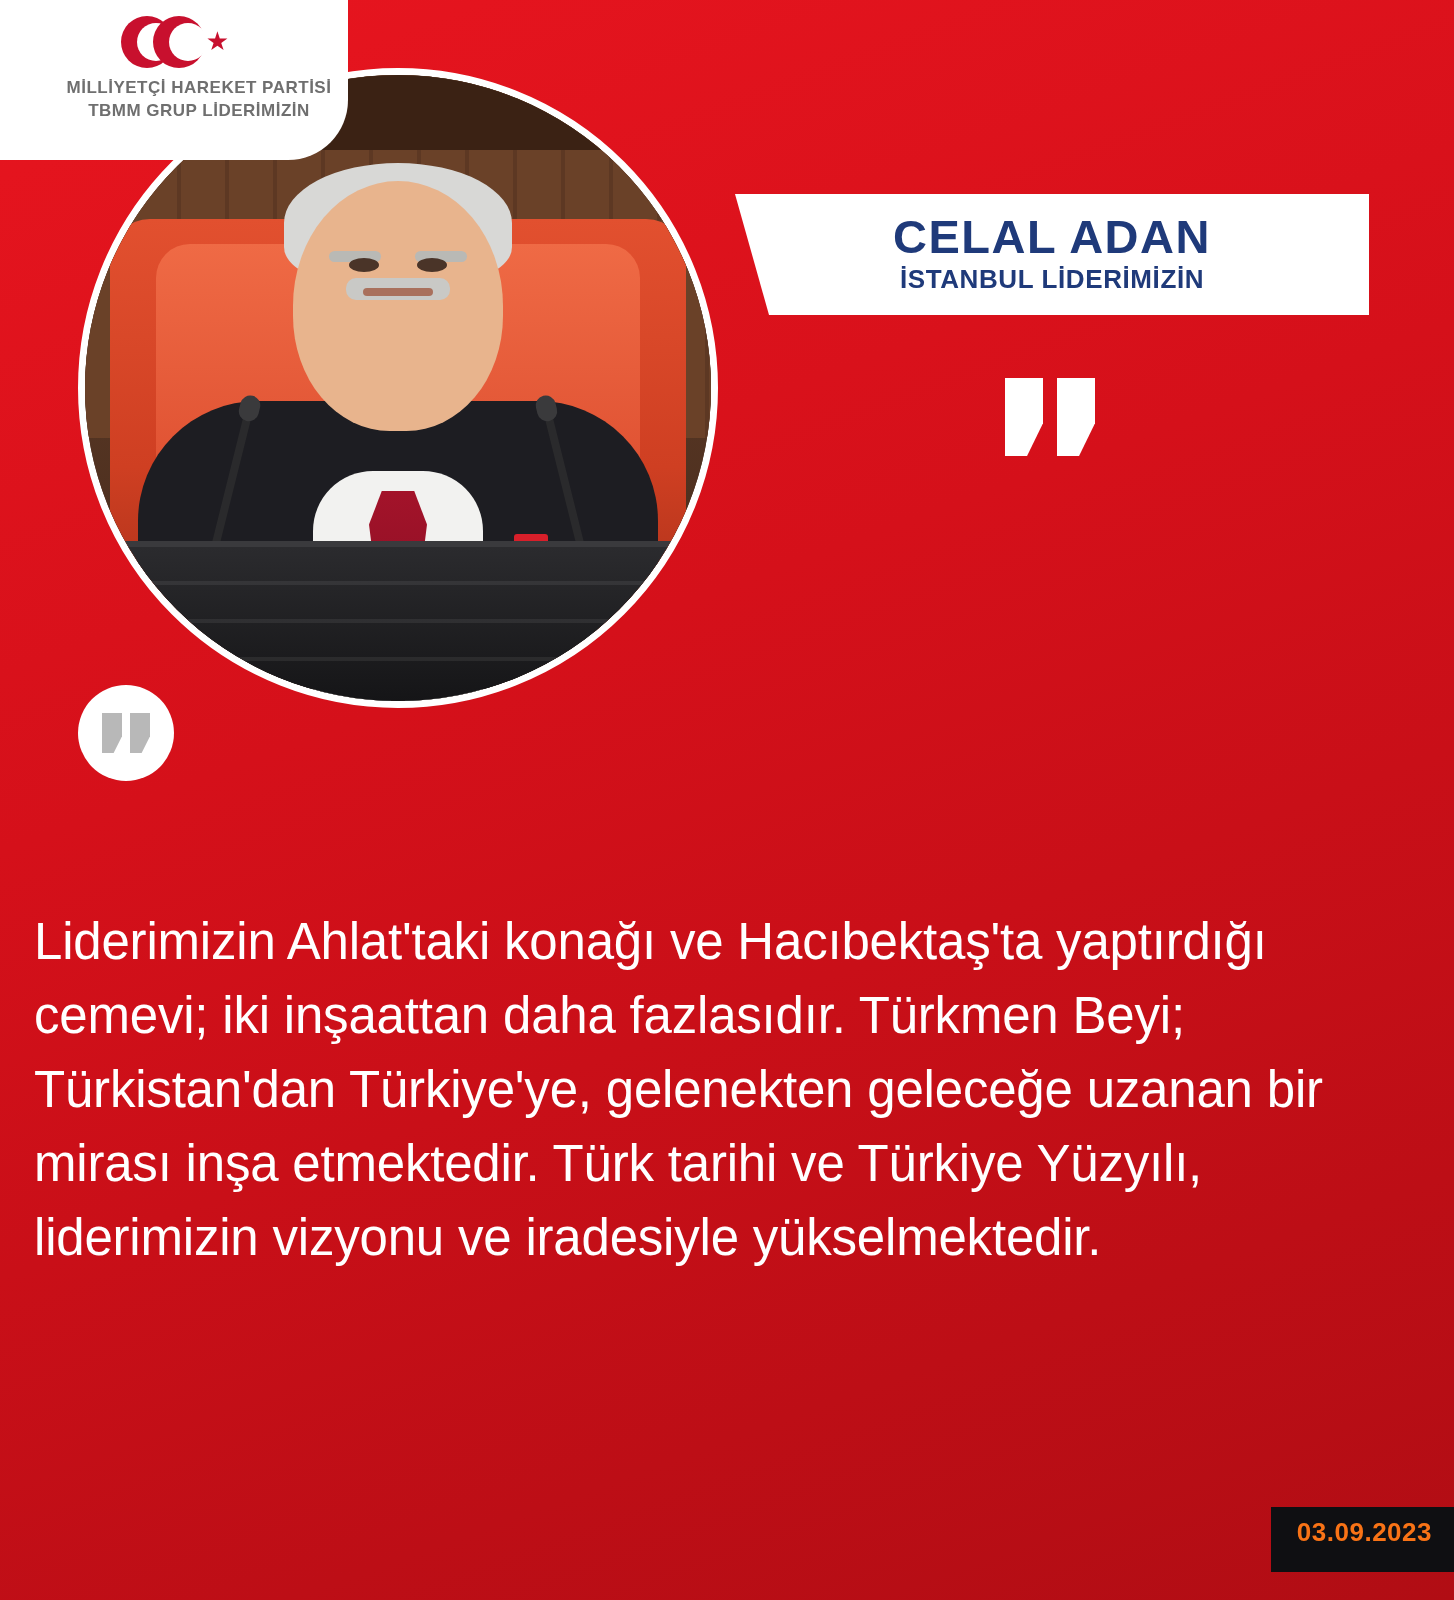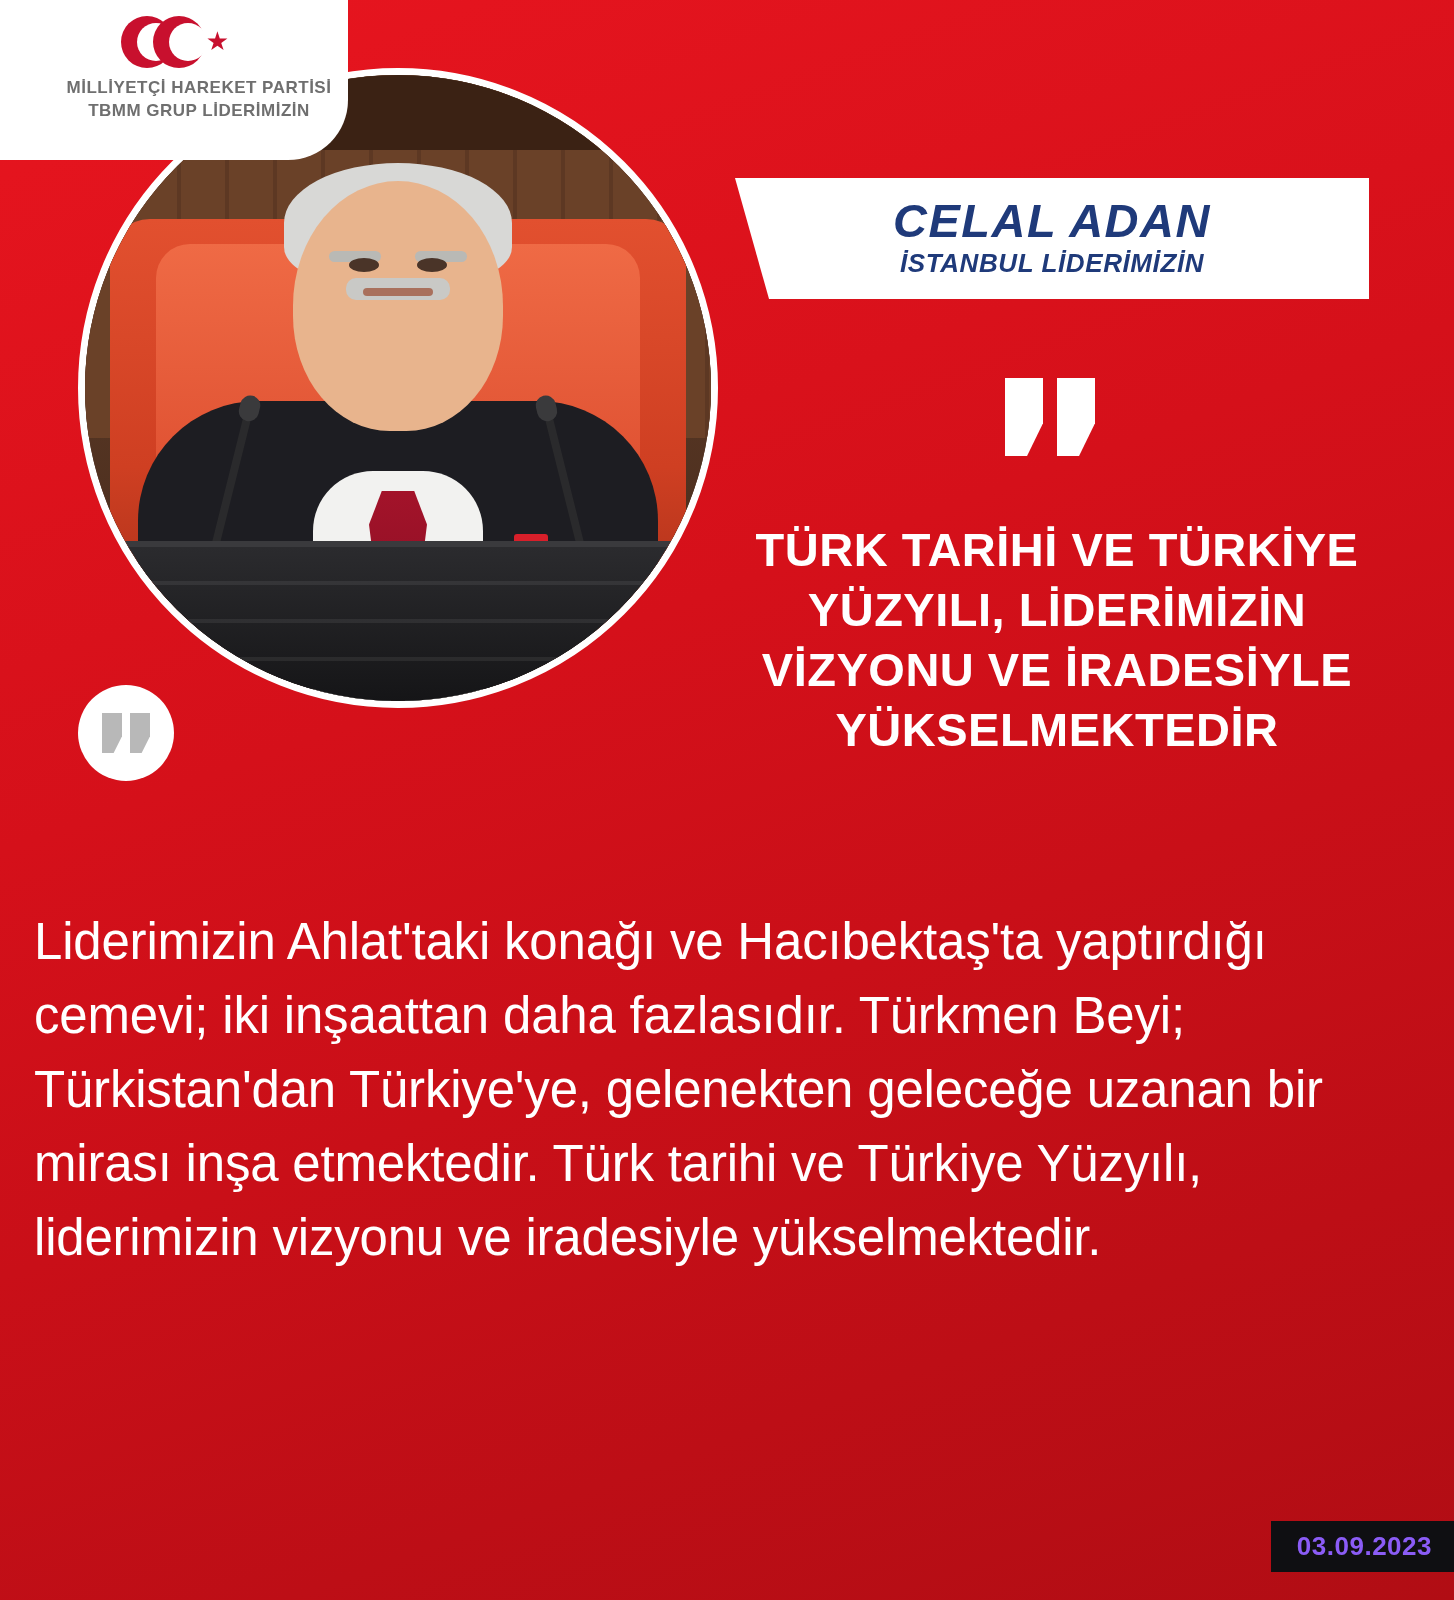--- a/index.html
+++ b/index.html
@@ -282,28 +282,27 @@
     top: -10px; left: -6px;
     width: 20px; height: 26px;
     background: #3a3a3c;
     border-radius: 10px;
   }
 
   
   .name-plate {
     position: absolute;
     left: 735px;
-    top: 178px;
+    top: 194px;
     width: 634px;
     padding: 16px 40px 20px 40px;
     background: #ffffff;
     text-align: center;
     z-index: 15;
     clip-path: polygon(0 0, 100% 0, 100% 100%, 34px 100%);
-    font-style: italic;
   }
   .name-plate .nm {
     color: #1f3a7a;
     font-size: 47px;
     font-weight: bold;
     letter-spacing: 1.5px;
     line-height: 54px;
   }
   .name-plate .t1, .name-plate .t2 {
     color: #1f3a7a;
@@ -386,24 +385,24 @@
     letter-spacing: -0.2px;
     z-index: 12;
   }
 
   
   .date-chip {
     position: absolute;
     right: 0;
     bottom: 28px;
     background: #0f0f12;
-    color: #8b5cf6;
+    color: #f97316;
     font-size: 26px;
     font-weight: bold;
-    padding: 10px 22px 10px 26px;
+    padding: 10px 22px 24px 26px;
     letter-spacing: 0.5px;
     z-index: 18;
   }
 </style>
 </head>
 <body>
 
 <div class="card">
 
   <div class="logo-badge">
@@ -458,19 +457,18 @@
       <i></i>
   </div>
 
   <div class="qmark-small">
     <div class="inner">
         <i></i>
         <i></i>
       </div>
   </div>
 
-  <div class="headline">TÜRK TARİHİ VE TÜRKİYE YÜZYILI, LİDERİMİZİN VİZYONU VE İRADESİYLE YÜKSELMEKTEDİR</div>
 
   <div class="body-quote">Liderimizin Ahlat'taki konağı ve Hacıbektaş'ta yaptırdığı cemevi; iki inşaattan daha fazlasıdır. Türkmen Beyi; Türkistan'dan Türkiye'ye, gelenekten geleceğe uzanan bir mirası inşa etmektedir. Türk tarihi ve Türkiye Yüzyılı, liderimizin vizyonu ve iradesiyle yükselmektedir.</div>
 
   <div class="date-chip">03.09.2023</div>
 
 </div>
 
 </body></html>

